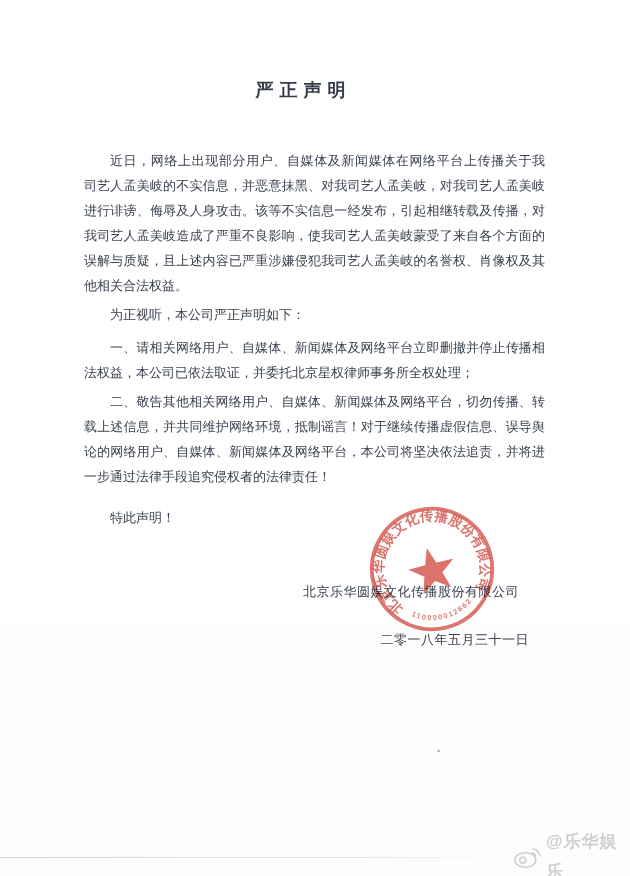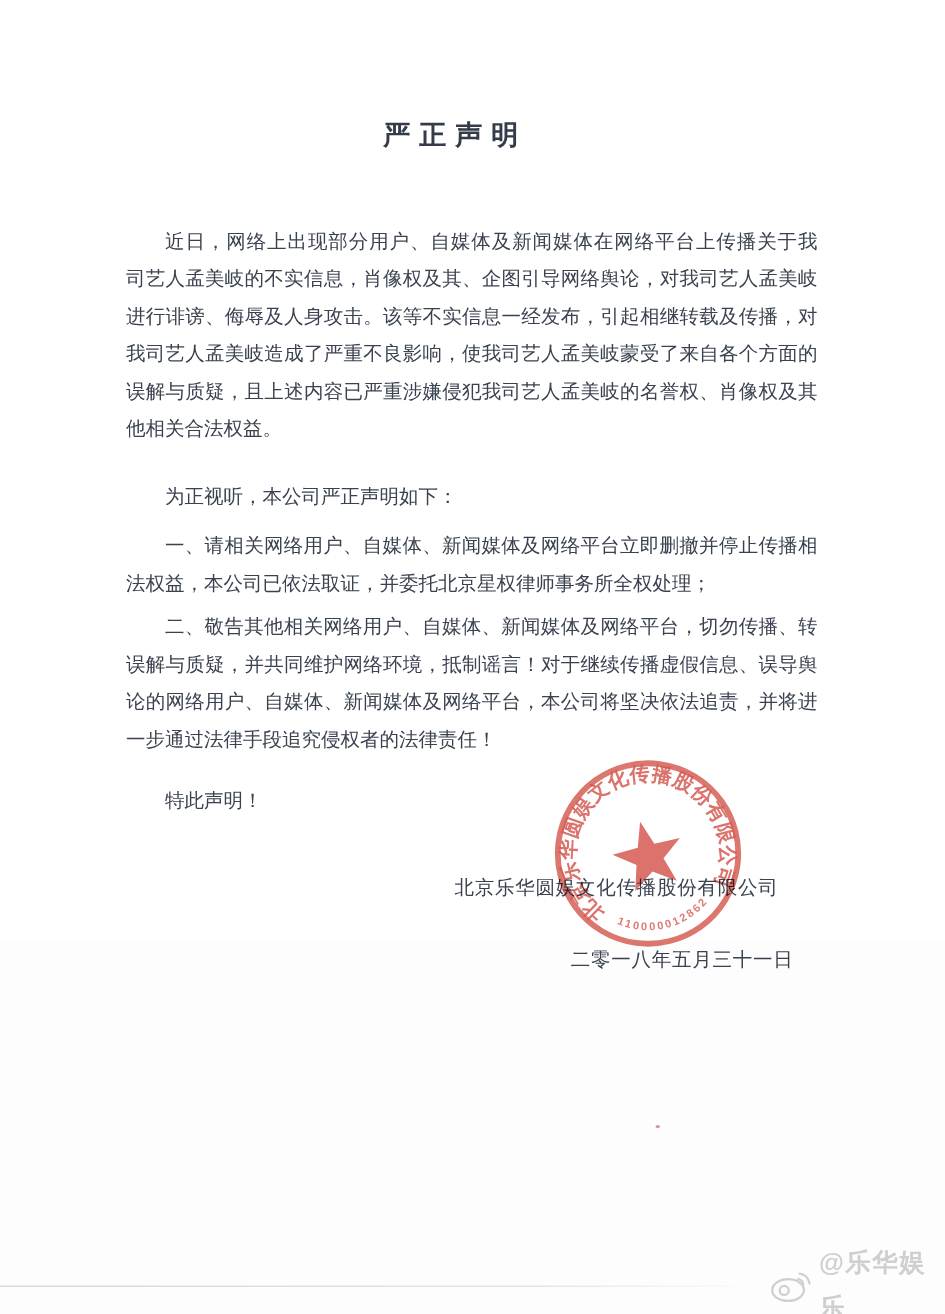--- a/index.html
+++ b/index.html
@@ -16,21 +16,21 @@
     position:absolute;top:78px;left:84px;width:461px;
     text-align:center;transform:translateX(-11px);
     font-size:18px;font-weight:bold;letter-spacing:6px;
     color:#343c49;
   }
   .content{
     position:absolute;top:148px;left:84px;width:461px;
     font-size:13px;line-height:25px;color:#3a4250;
   }
   .para{margin:0;}
-  .para-1{margin-top:20px;}
+  .para-1{margin-top:4px;}
   .para-2{margin-top:8px;}
   .para-3{margin-top:4px;}
   .para-4{margin-top:16px;}
   .line{
     text-align:justify;text-align-last:justify;
     height:25px;white-space:normal;
   }
   .line.first{text-indent:26px;}
   .line.last{text-align-last:left;}
   .signature{
@@ -70,36 +70,36 @@
 </head>
 <body>
 
 <div class="page">
 
   <div class="doc-title">严正声明</div>
 
   <div class="content" id="para-container">
       <div class="para para-0">
         <div class="line first">近日，网络上出现部分用户、自媒体及新闻媒体在网络平台上传播关于我</div>
-        <div class="line">司艺人孟美岐的不实信息，肖像权及其、企图引导网络舆论，对我司艺人孟美岐</div>
+        <div class="line">司艺人孟美岐的不实信息，并恶意抹黑、对我司艺人孟美岐，对我司艺人孟美岐</div>
         <div class="line">进行诽谤、侮辱及人身攻击。该等不实信息一经发布，引起相继转载及传播，对</div>
         <div class="line">我司艺人孟美岐造成了严重不良影响，使我司艺人孟美岐蒙受了来自各个方面的</div>
         <div class="line">误解与质疑，且上述内容已严重涉嫌侵犯我司艺人孟美岐的名誉权、肖像权及其</div>
         <div class="line last">他相关合法权益。</div>
       </div>
       <div class="para para-1">
         <div class="line first last">为正视听，本公司严正声明如下：</div>
       </div>
       <div class="para para-2">
         <div class="line first">一、请相关网络用户、自媒体、新闻媒体及网络平台立即删撤并停止传播相</div>
         <div class="line last">法权益，本公司已依法取证，并委托北京星权律师事务所全权处理；</div>
       </div>
       <div class="para para-3">
         <div class="line first">二、敬告其他相关网络用户、自媒体、新闻媒体及网络平台，切勿传播、转</div>
-        <div class="line">误解与质疑，并共同维护网络环境，抵制谣言！对于继续传播虚假信息、误导舆</div>
+        <div class="line">载上述信息，并共同维护网络环境，抵制谣言！对于继续传播虚假信息、误导舆</div>
         <div class="line">论的网络用户、自媒体、新闻媒体及网络平台，本公司将坚决依法追责，并将进</div>
         <div class="line last">一步通过法律手段追究侵权者的法律责任！</div>
       </div>
       <div class="para para-4">
         <div class="line first last">特此声明！</div>
       </div>
     </div>
 
   <div class="signature">北京乐华圆娱文化传播股份有限公司</div>
 

